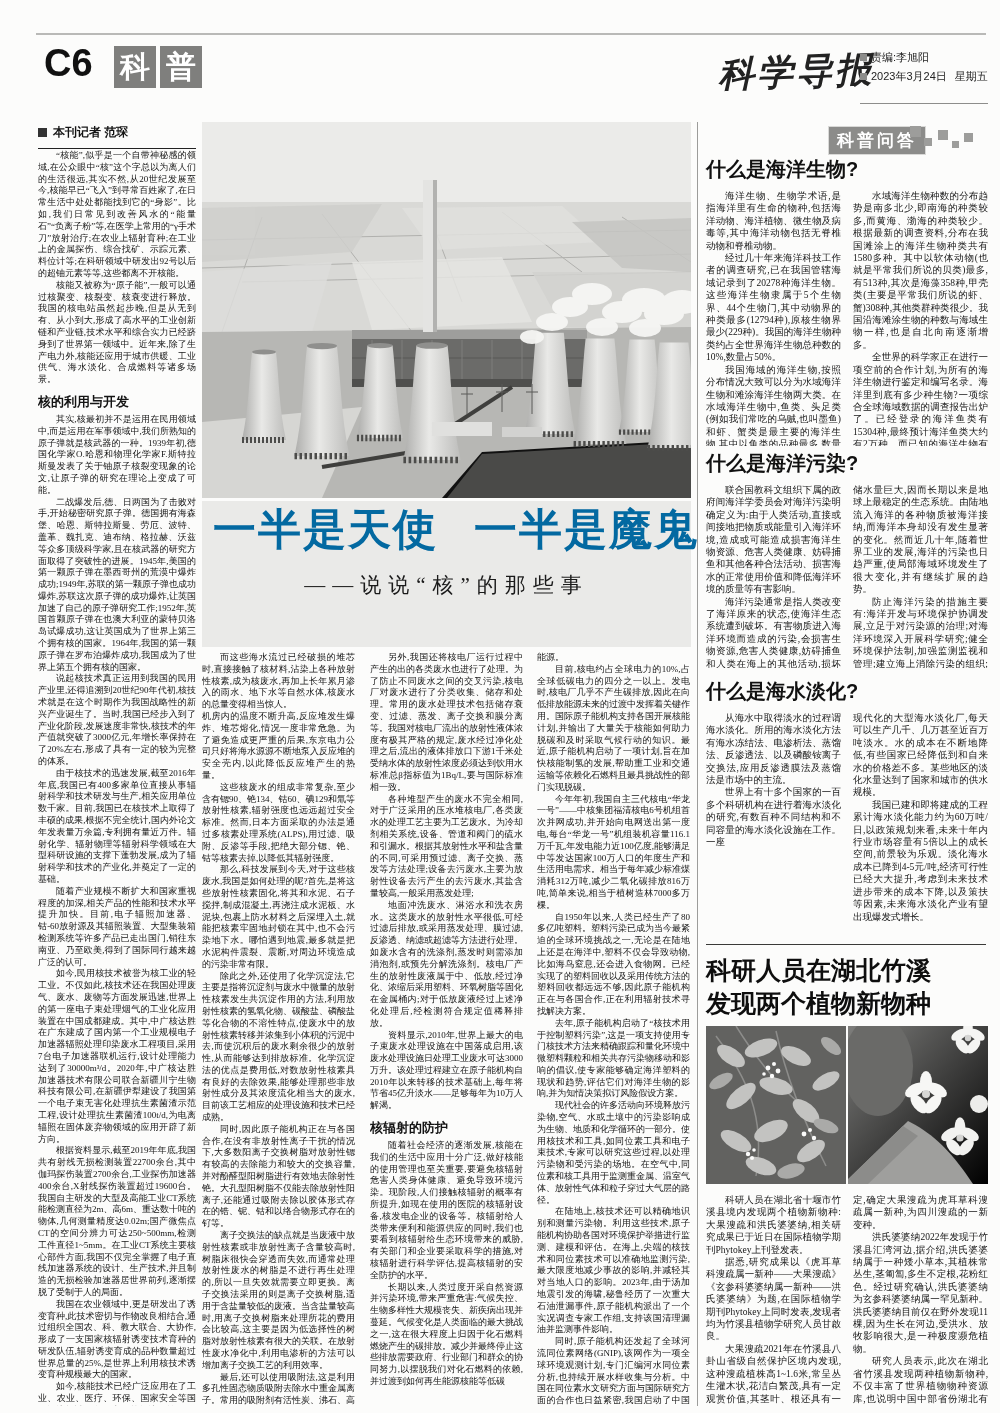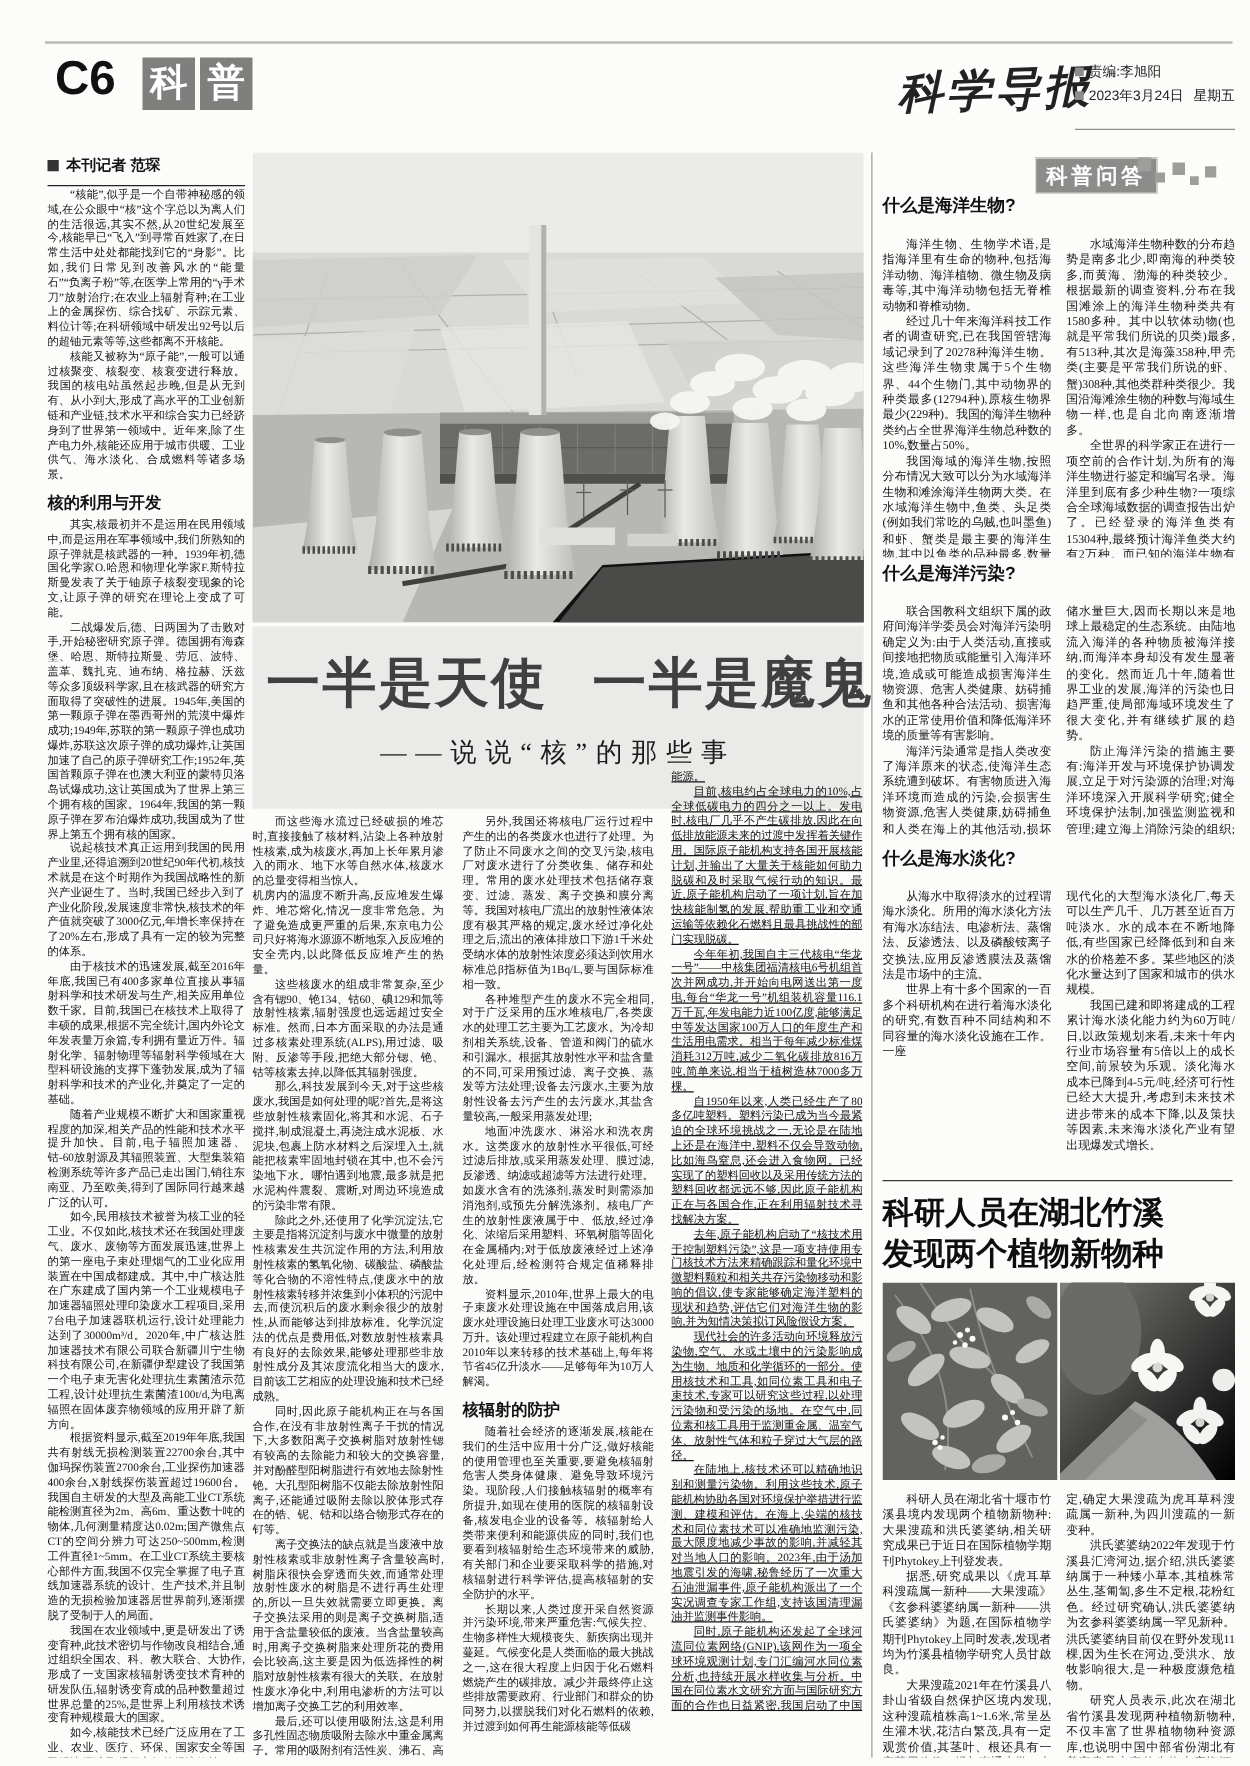--- a/index.html
+++ b/index.html
@@ -26,35 +26,35 @@
   .para.h{text-indent:0;font-family:Liberation Sans, sans-serif;font-weight:bold;
           font-size:13px;line-height:17px;margin:7px 0 4px;}
 
   .byline{left:38px;top:124px;width:158px;font-family:"Liberation Sans",sans-serif;font-weight:bold;
           font-size:12px;border-bottom:1px solid #222;padding-bottom:7px;display:flex;align-items:center;}
   .byline .sq{background:#333;width:9px;height:9px;margin-right:6px;}
 
   .col1{left:38px;top:150px;width:158px;height:1256px;}
   .photo{left:202px;top:122px;width:489px;height:376px;}
   .hbox{left:202px;top:501px;width:489px;height:146px;background:#eaeae8;text-align:center;}
-  .hbox .big{margin-top:17px;font-family:"Liberation Sans",sans-serif;font-weight:900;font-size:43px;
-             letter-spacing:2px;color:#404040;white-space:nowrap;}
+  .hbox .big{font-family:"Liberation Sans",sans-serif;font-weight:900;font-size:43px;
+             letter-spacing:2px;color:#0369a1;white-space:nowrap;}
   .hbox .big span{display:inline-block;margin:0 11px;}
   .hbox .sub{margin-top:12px;font-size:21px;letter-spacing:7px;color:#1a1a1a;}
   .col2{left:202px;top:652px;width:153px;height:753px;}
   .col3{left:370px;top:652px;width:153px;height:753px;}
-  .col4{left:537px;top:616px;width:153px;height:753px;text-decoration:underline;}
+  .col4{left:537px;top:652px;width:153px;height:753px;}
 
   .vrule{left:697px;top:122px;width:1px;height:1284px;background:#9c9c9a;}
 
   
   .badge{left:828px;top:126px;background:#8c8c8a;color:#fff;font-family:"Liberation Sans",sans-serif;
          font-weight:bold;font-size:17px;letter-spacing:3px;padding:3px 9px;box-shadow:inset 0 0 0 1px #d9d9d7;}
   .deco{background:#9d9d9b;}
-  .qhead{left:706px;font-family:"Liberation Sans",sans-serif;font-weight:bold;font-size:14px;color:#111;}
+  .qhead{left:706px;font-family:"Liberation Sans",sans-serif;font-weight:bold;font-size:20px;color:#111;}
   .twocol{left:706px;width:282px;display:flex;overflow:hidden;font-size:9.5px;line-height:12.4px;}
   .twocol .c-l,.twocol .c-r{width:135px;}
   .twocol .c-l{margin-right:12px;}
   .bt-divider{left:706px;top:944px;width:280px;height:1px;background:#3a3a38;}
   .bt-title{left:706px;top:954px;font-family:"Liberation Sans",sans-serif;font-weight:bold;font-size:25px;
             line-height:33px;color:#0e0e0e;}
   .bt-photos{left:706px;top:1026px;display:flex;}
   .bt-photos svg{display:block;}
 </style>
 </head>

